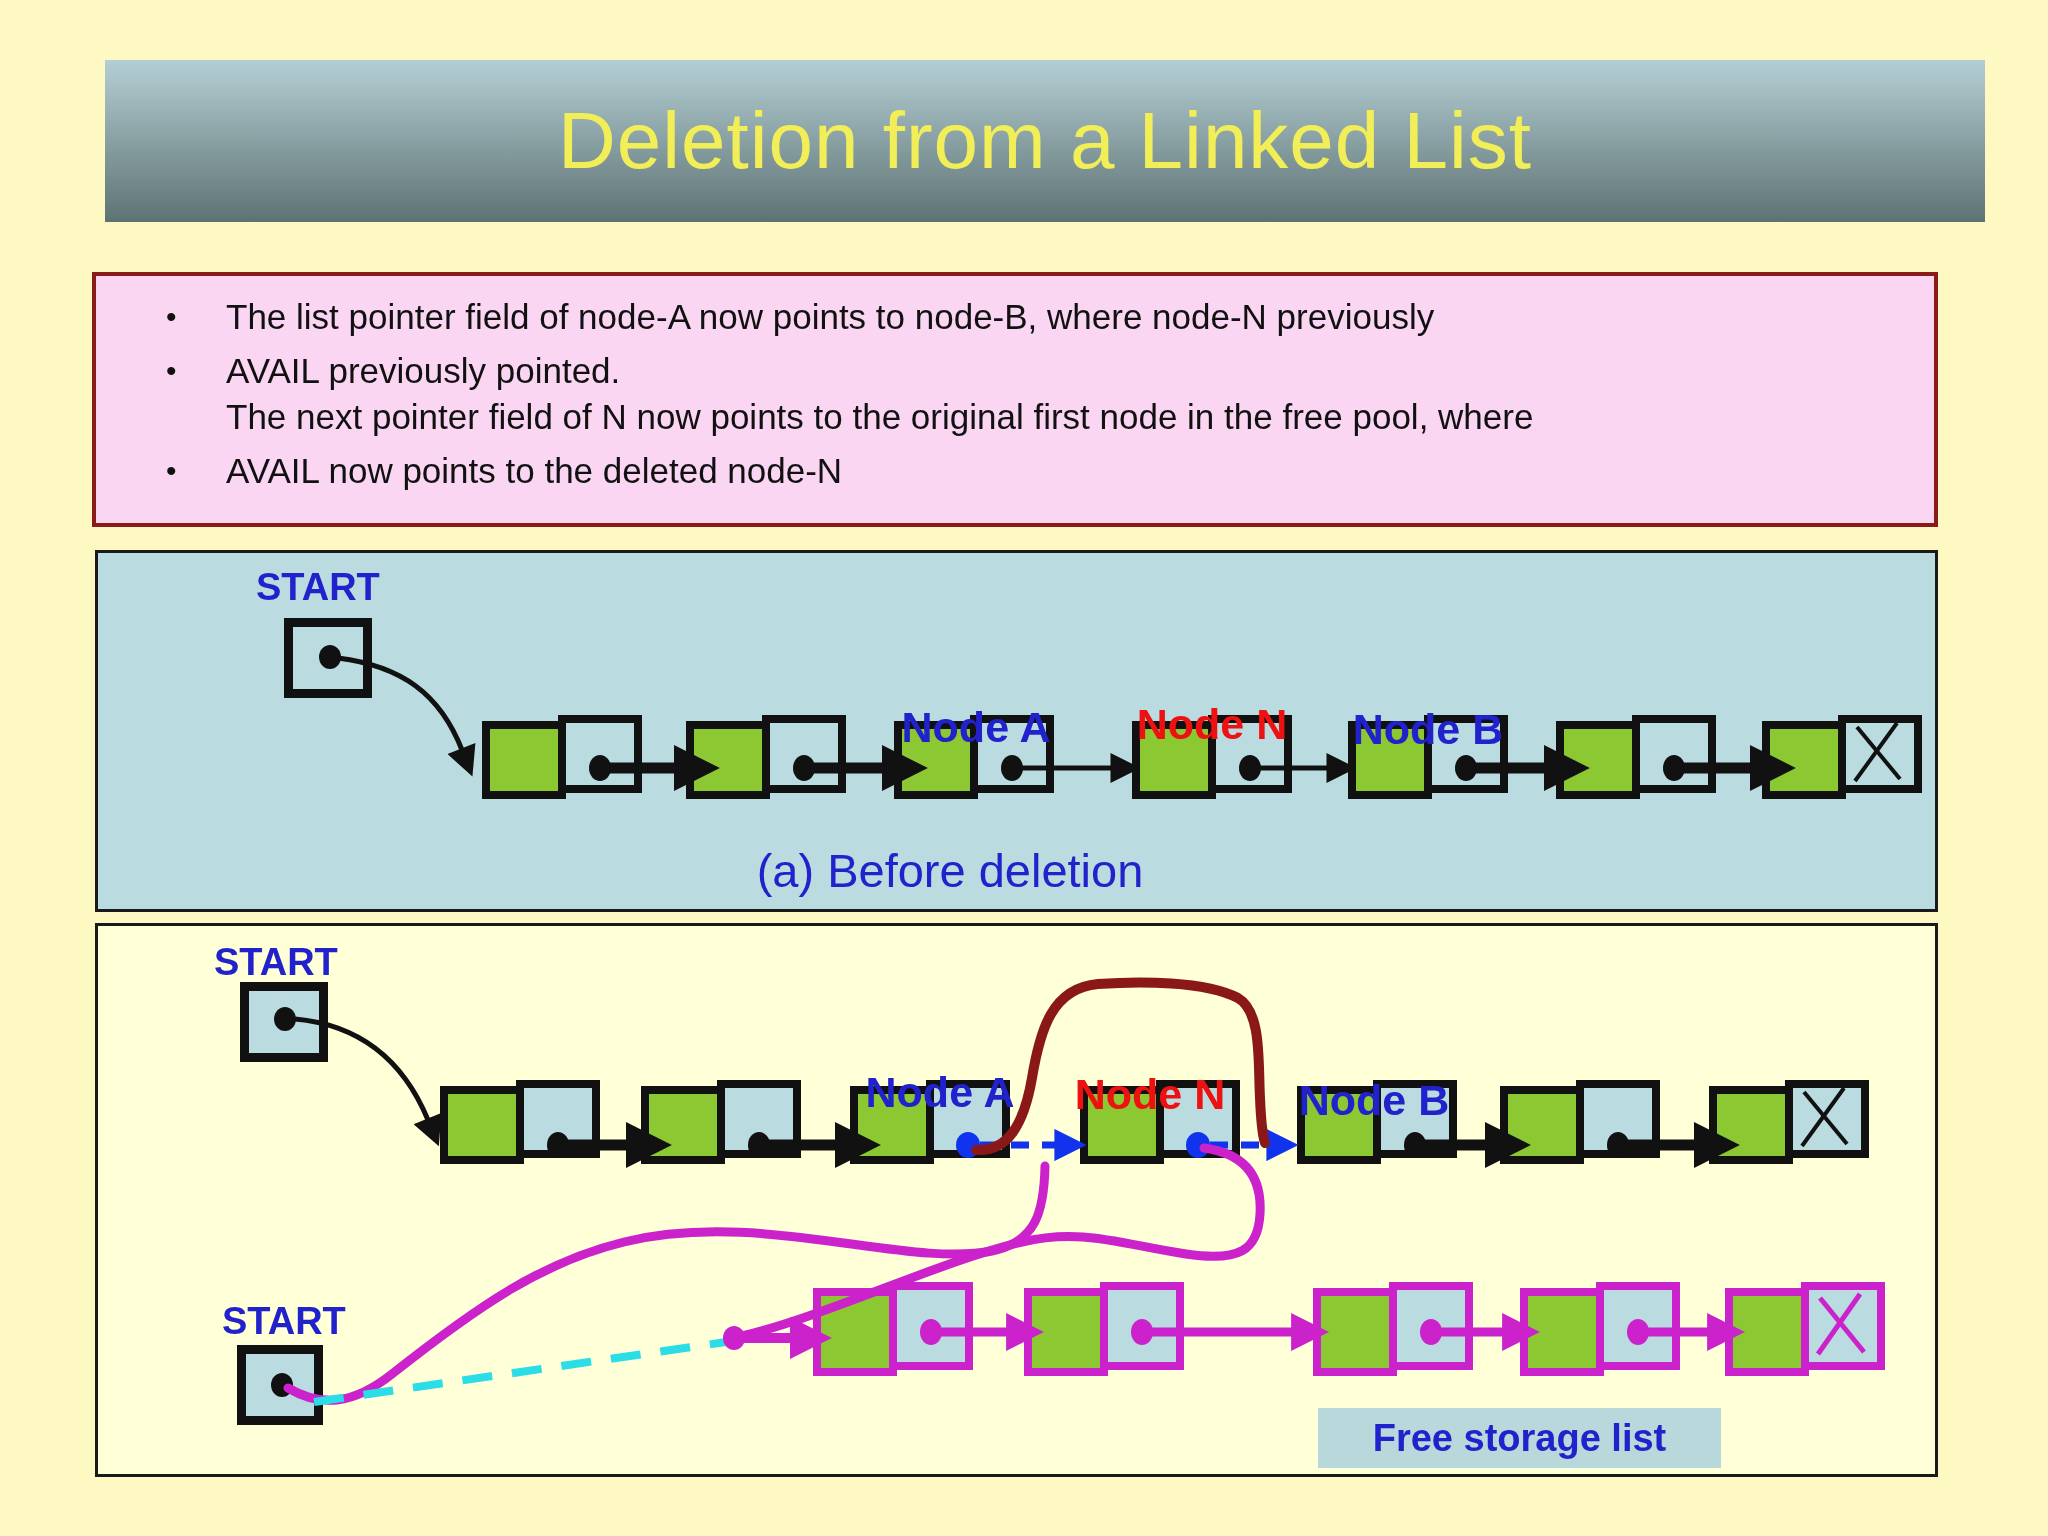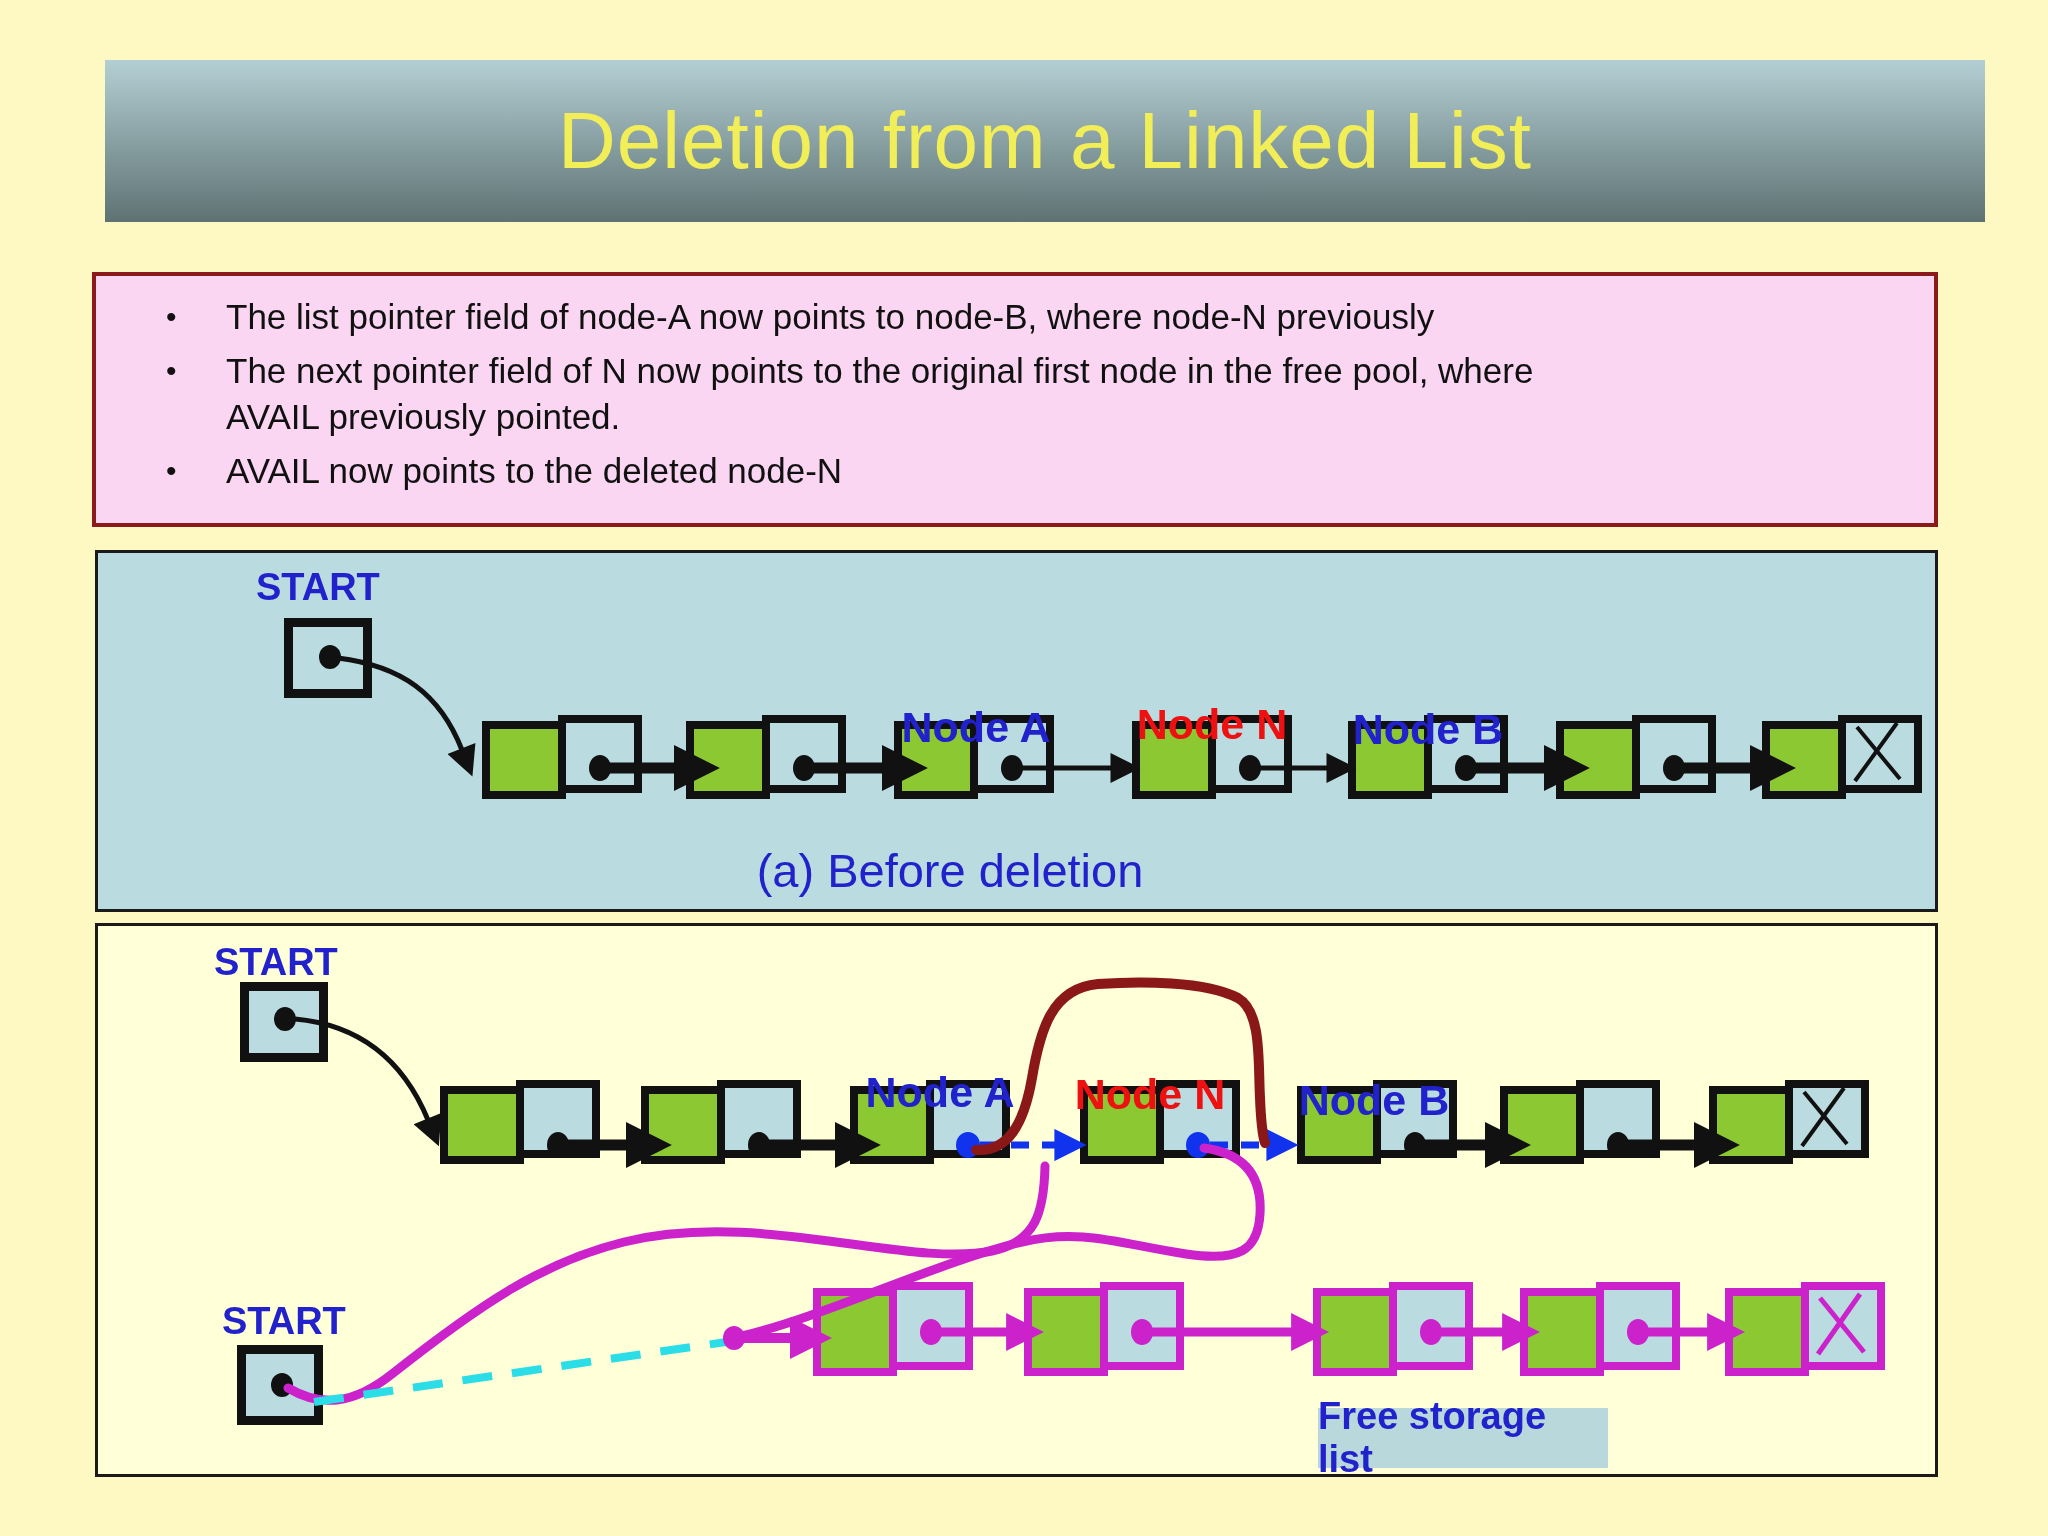--- a/index.html
+++ b/index.html
@@ -27,21 +27,21 @@
   
   .lbl{position:absolute;z-index:4;font-weight:bold;white-space:nowrap;}
   .blue{color:var(--label-blue);} .red{color:var(--label-red);}
   .nodelbl{font-size:43px;transform:translateX(-50%);margin-top:21px;}
   .ptrbox{position:absolute;box-sizing:border-box;border:9px solid #111;
     background:var(--node-pointer-fill);z-index:2;}
   #caption-before{left:950px;top:843px;font-size:47px;font-weight:normal;transform:translateX(-50%);}
   #after-badge{left:1521px;top:976px;width:346px;height:89px;background:var(--badge-bg);
     display:flex;align-items:center;justify-content:center;z-index:4;}
   #after-badge span{color:var(--label-red);font-size:45px;}
-  #free-badge{left:1318px;top:1408px;width:290px;height:60px;background:var(--badge-bg);
+  #free-badge{left:1318px;top:1408px;width:403px;height:60px;background:var(--badge-bg);
     display:flex;align-items:center;justify-content:center;z-index:4;}
   #free-badge span{color:var(--label-blue);font-size:38px;font-weight:bold;}
   #overlay{position:absolute;left:0;top:0;z-index:3;pointer-events:none;}
 </style>
 </head>
 <body>
 
 <div id="page">
 
   <div id="title-bar" class="abs">
@@ -51,22 +51,22 @@
   <div id="bullet-box" class="abs">
     <div class="li">
       <span class="dot">•</span>
       <div>
           <div>The list pointer field of node-A now points to node-B, where node-N previously</div>
         </div>
     </div>
     <div class="li">
       <span class="dot">•</span>
       <div>
-          <div>The next pointer field of N now points to the original first node in the free pool, where</div>
-           <div>AVAIL previously pointed.</div>
+          <div>AVAIL previously pointed.</div>
+           <div>The next pointer field of N now points to the original first node in the free pool, where</div>
         </div>
     </div>
     <div class="li">
       <span class="dot">•</span>
       <div>
           <div>AVAIL now points to the deleted node-N</div>
         </div>
     </div>
   </div>
 

